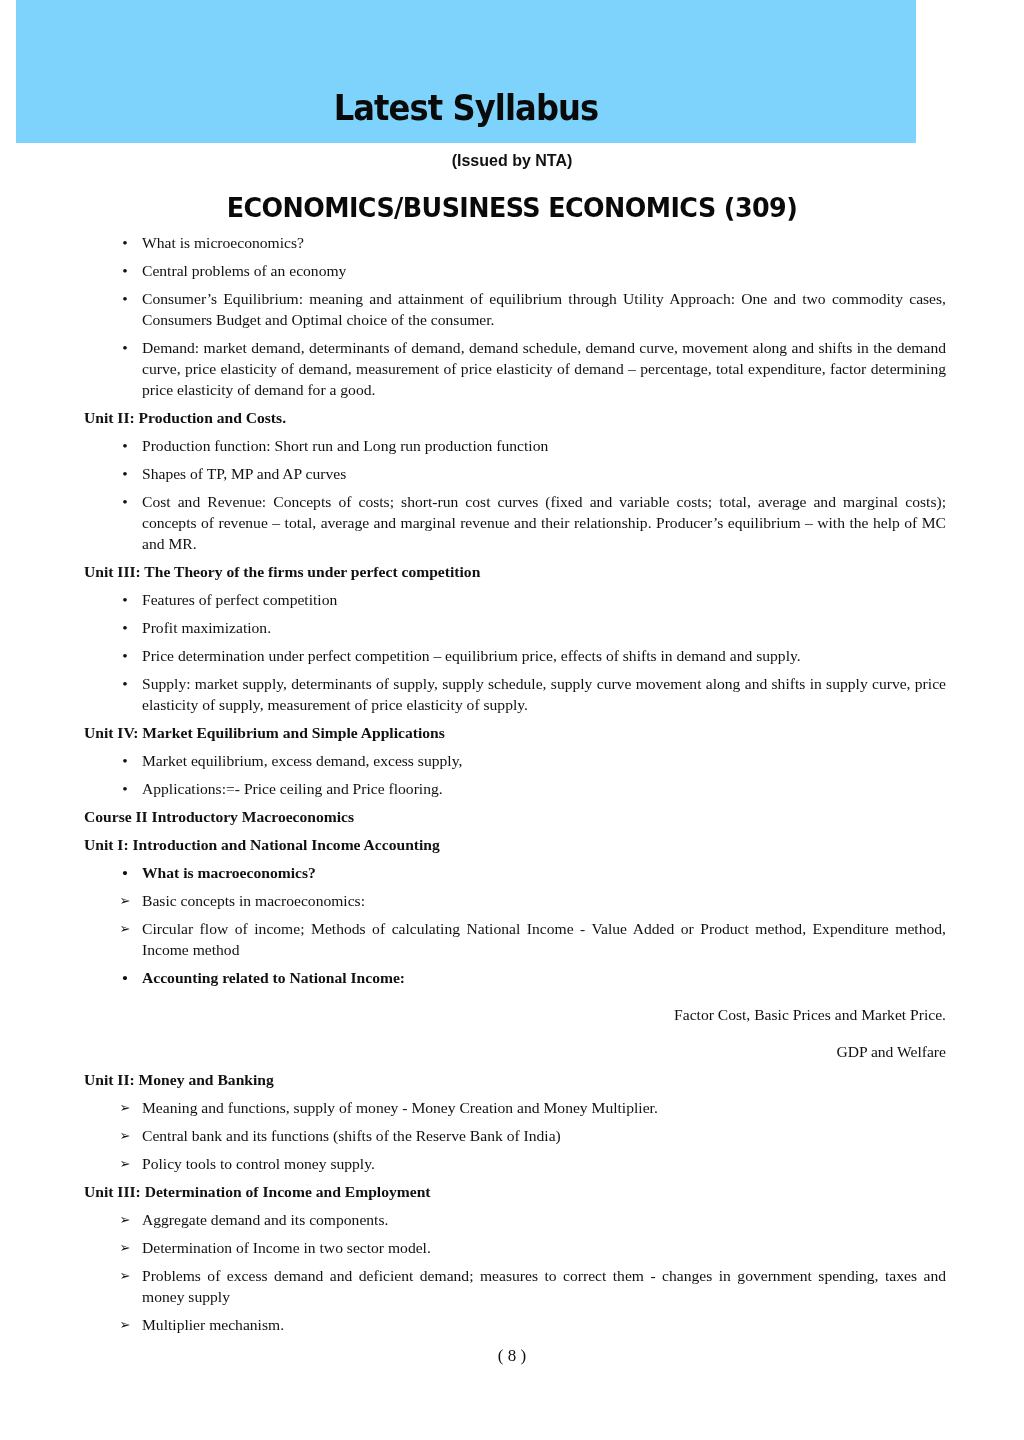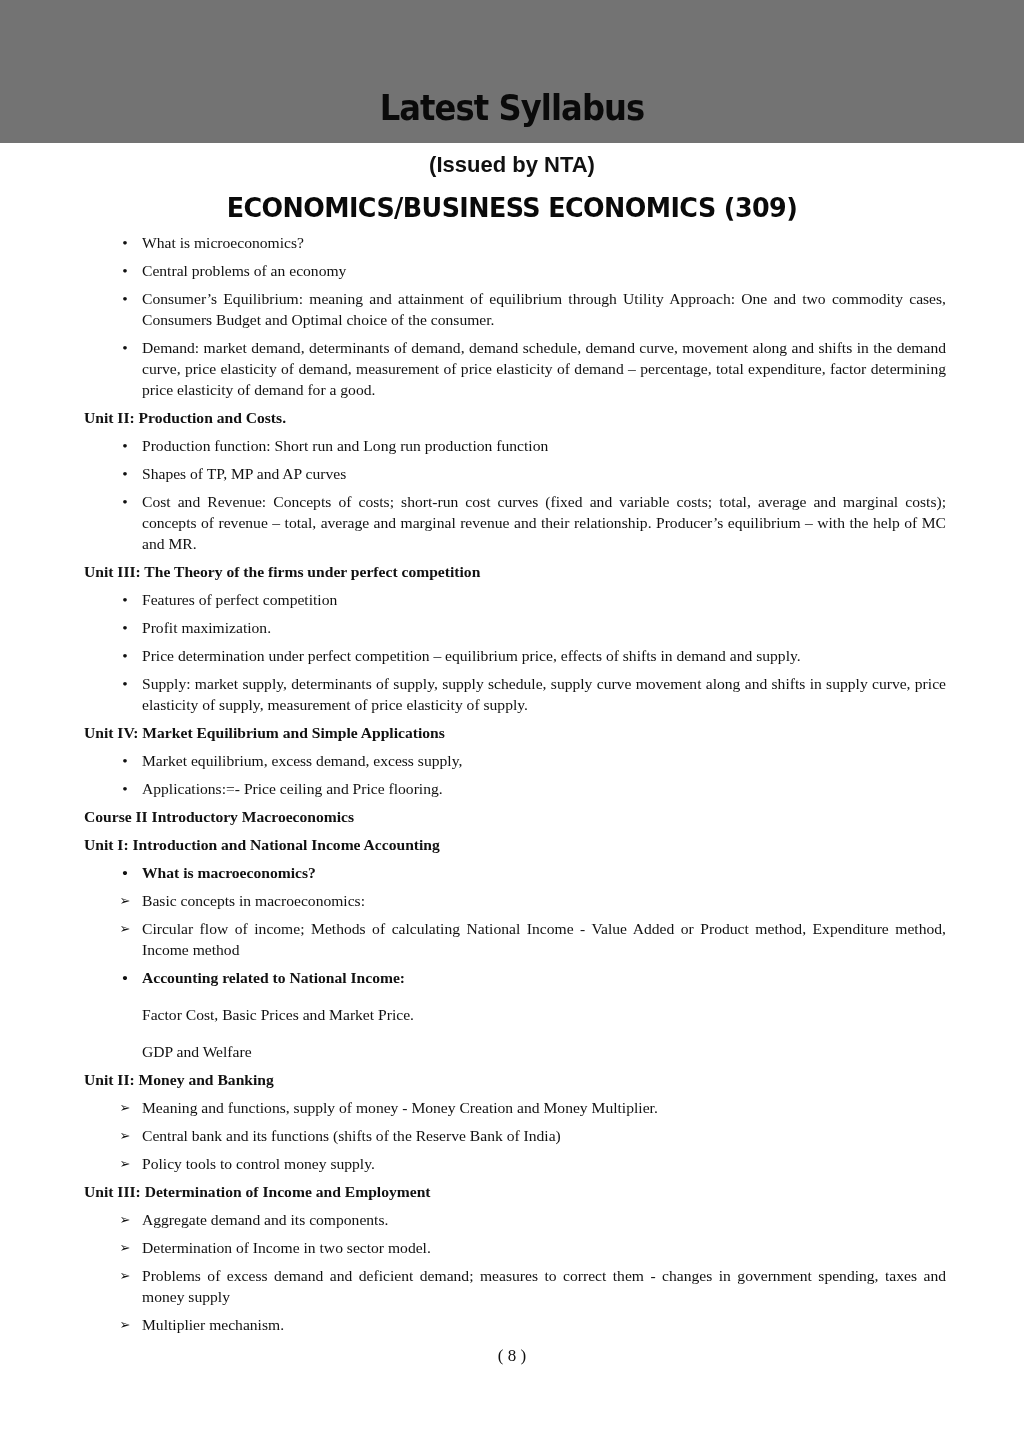--- a/index.html
+++ b/index.html
@@ -2,50 +2,50 @@
 <html><head>
   <meta charset="utf-8">
   <style>
     html, body { margin: 0; padding: 0; }
     body {
       width: 1024px; height: 1440px; background: #ffffff; color: #111111;
       font-family: "Liberation Serif", "DejaVu Serif", serif;
       position: relative; overflow: hidden;
     }
     .banner {
-      position: absolute; left: 0; top: 0; width: 1024px; height: 143px;
-      background: #737373;
+      position: absolute; left: 16px; top: 0; width: 900px; height: 143px;
+      background: #7dd3fc;
     }
     .banner-title {
       position: absolute; left: 0; right: 0; top: 88px; text-align: center;
       font-family: "DejaVu Sans", sans-serif; font-weight: bold; font-size: 35px;
       letter-spacing: -1px; color: #0a0a0a; transform: scaleX(0.92);
     }
     .issued {
       position: absolute; left: 0; right: 0; top: 152px; text-align: center;
-      font-family: "Liberation Sans", sans-serif; font-weight: bold; font-size: 22px; color: #111;
+      font-family: "Liberation Sans", sans-serif; font-weight: bold; font-size: 16px; color: #111;
     }
     .subject {
       position: absolute; left: 0; right: 0; top: 192px; text-align: center;
       font-family: "DejaVu Sans", sans-serif; font-weight: bold; font-size: 27px;
       letter-spacing: -0.6px; color: #0a0a0a; transform: scaleX(0.94);
     }
     .content {
       position: absolute; left: 84px; top: 232px; width: 862px;
       font-size: 15.6px; line-height: 21px;
     }
     .heading { font-weight: bold; margin: 0 0 7px 0; }
     .item {
       position: relative; padding-left: 58px; margin: 0 0 7px 0; text-align: justify;
     }
     .item .marker {
       position: absolute; left: 34px; top: 0; width: 14px; text-align: center;
     }
     .item.arrow .marker { left: 34px; font-size: 13px; }
-    .plain { padding-left: 58px; margin: 16px 0 7px 0; }
+    .plain { padding-left: 58px; margin: 16px 0 7px 0; text-align: right; }
     b.lead { font-weight: normal; }
     .bold-item { font-weight: bold; }
     .page-number {
       position: absolute; left: 0; right: 0; top: 1346px; text-align: center; font-size: 17px;
     }
   </style>
 </head>
 <body>
 
 <div class="banner">

